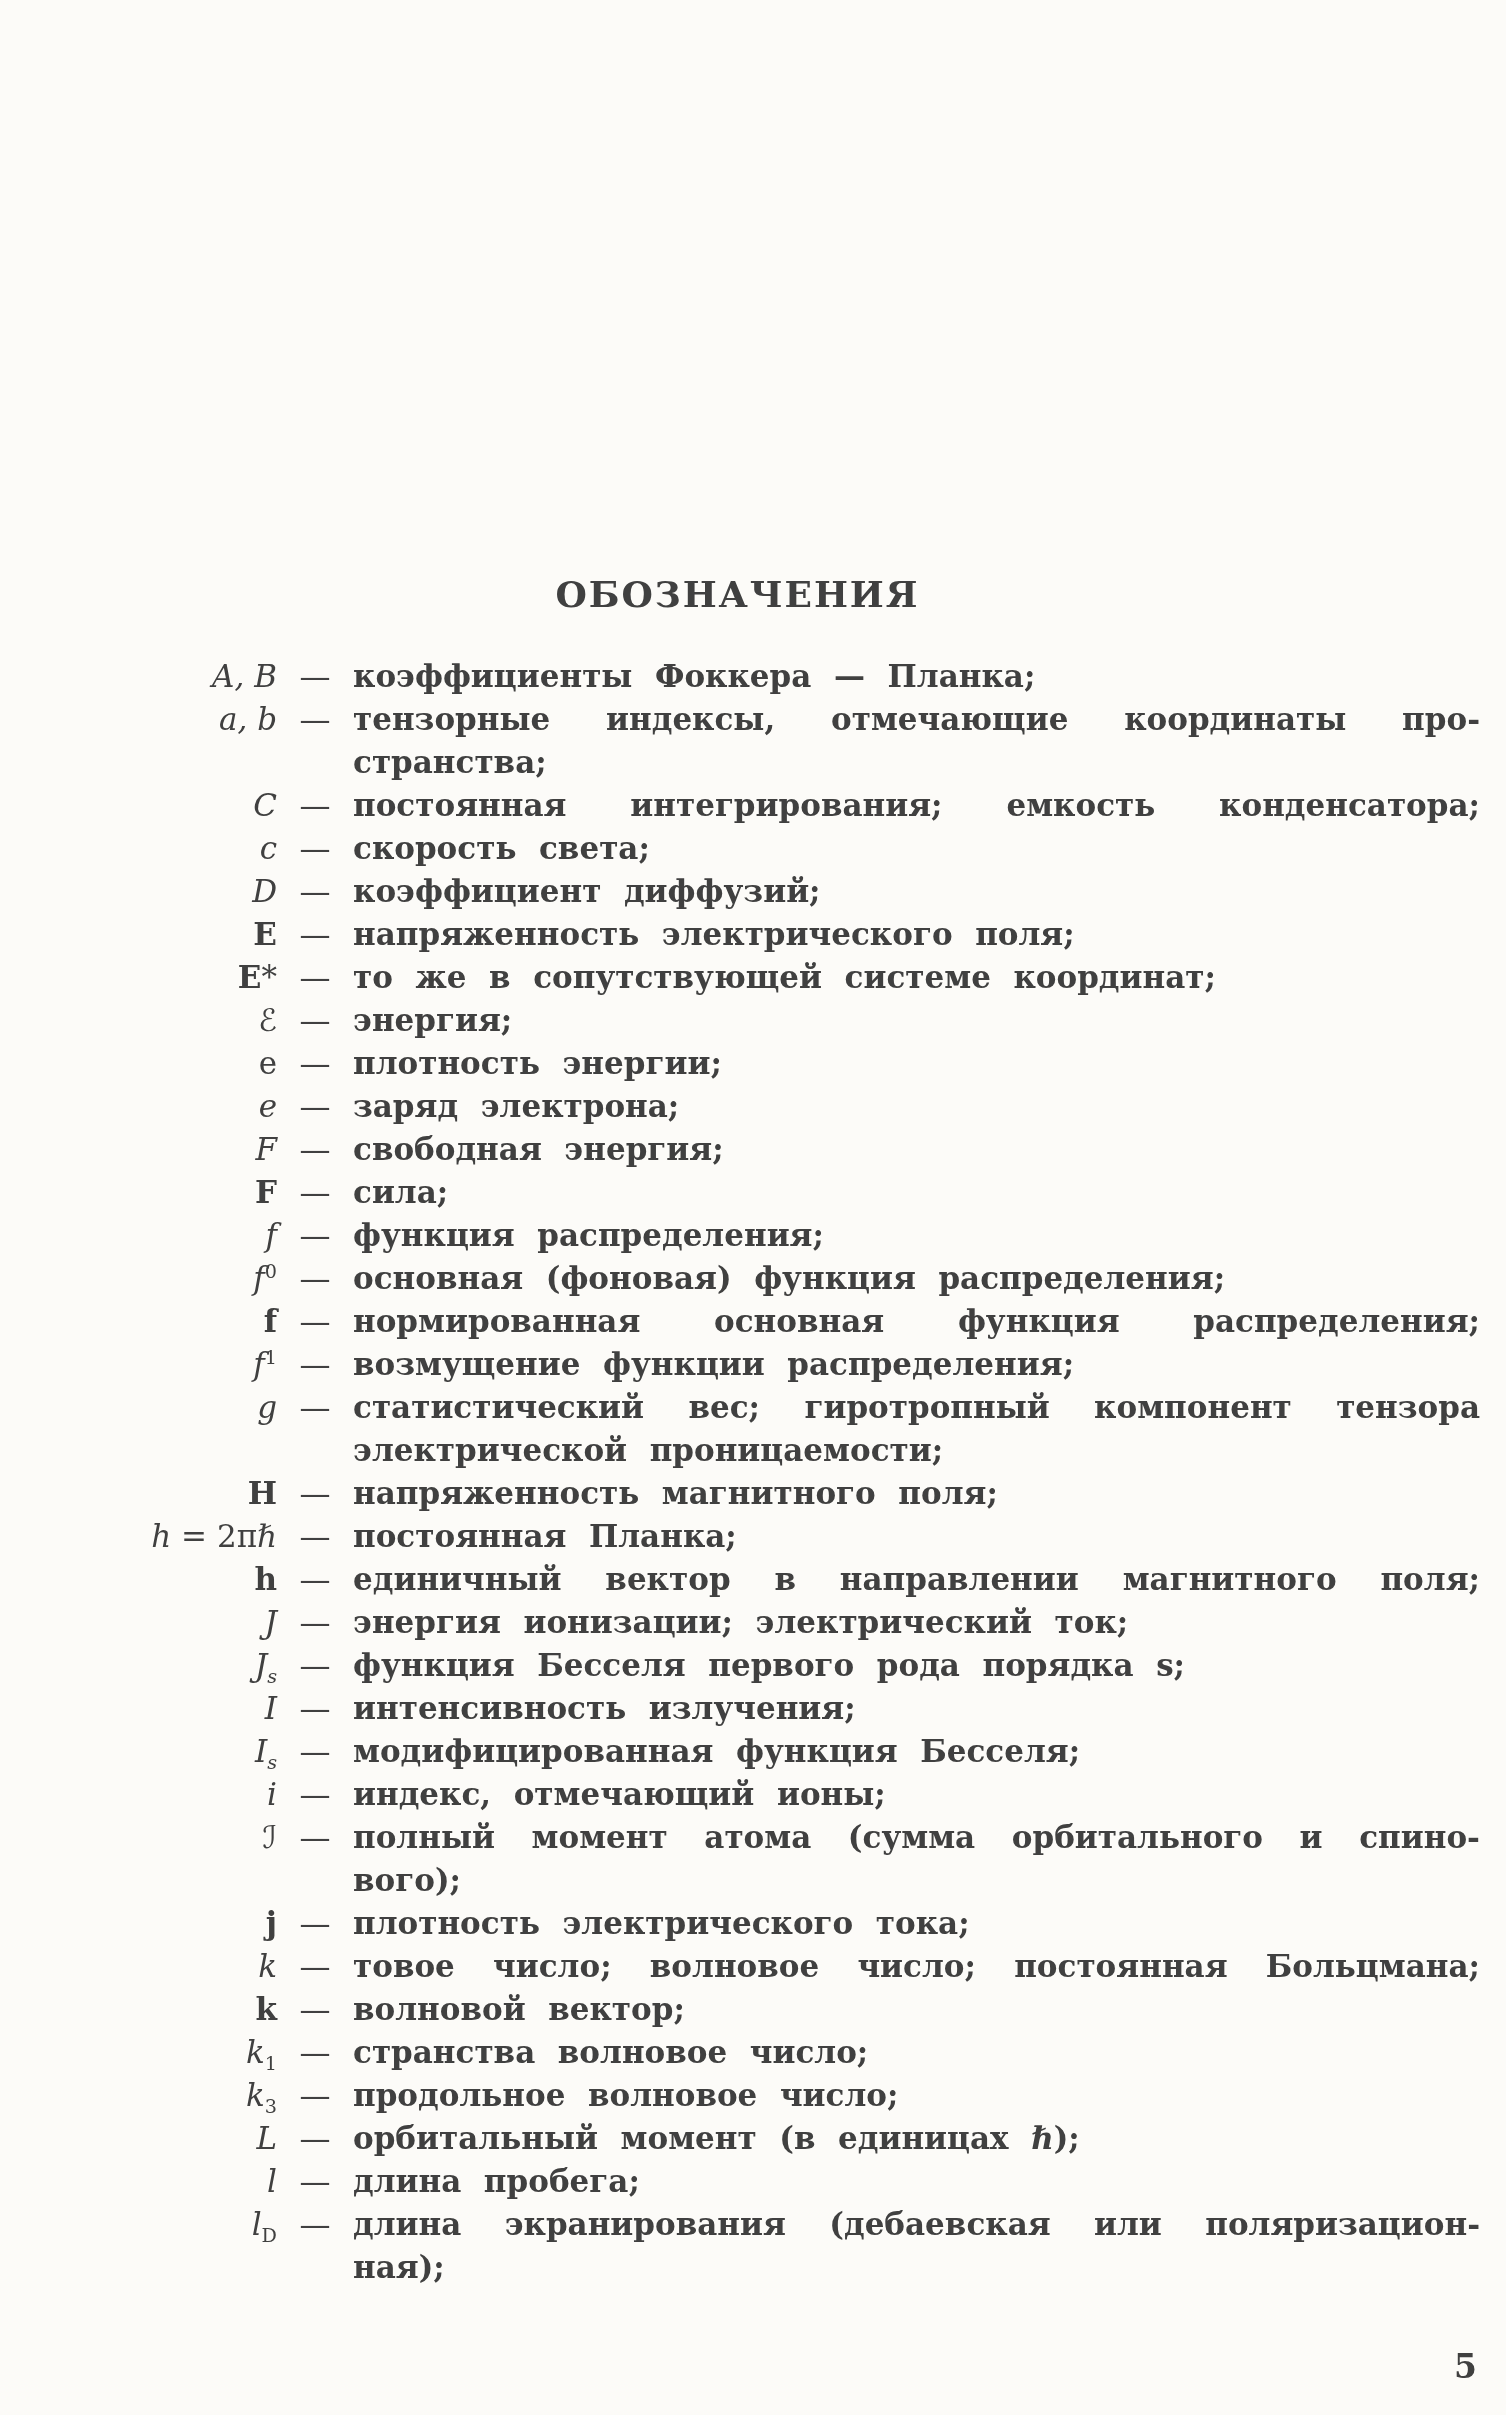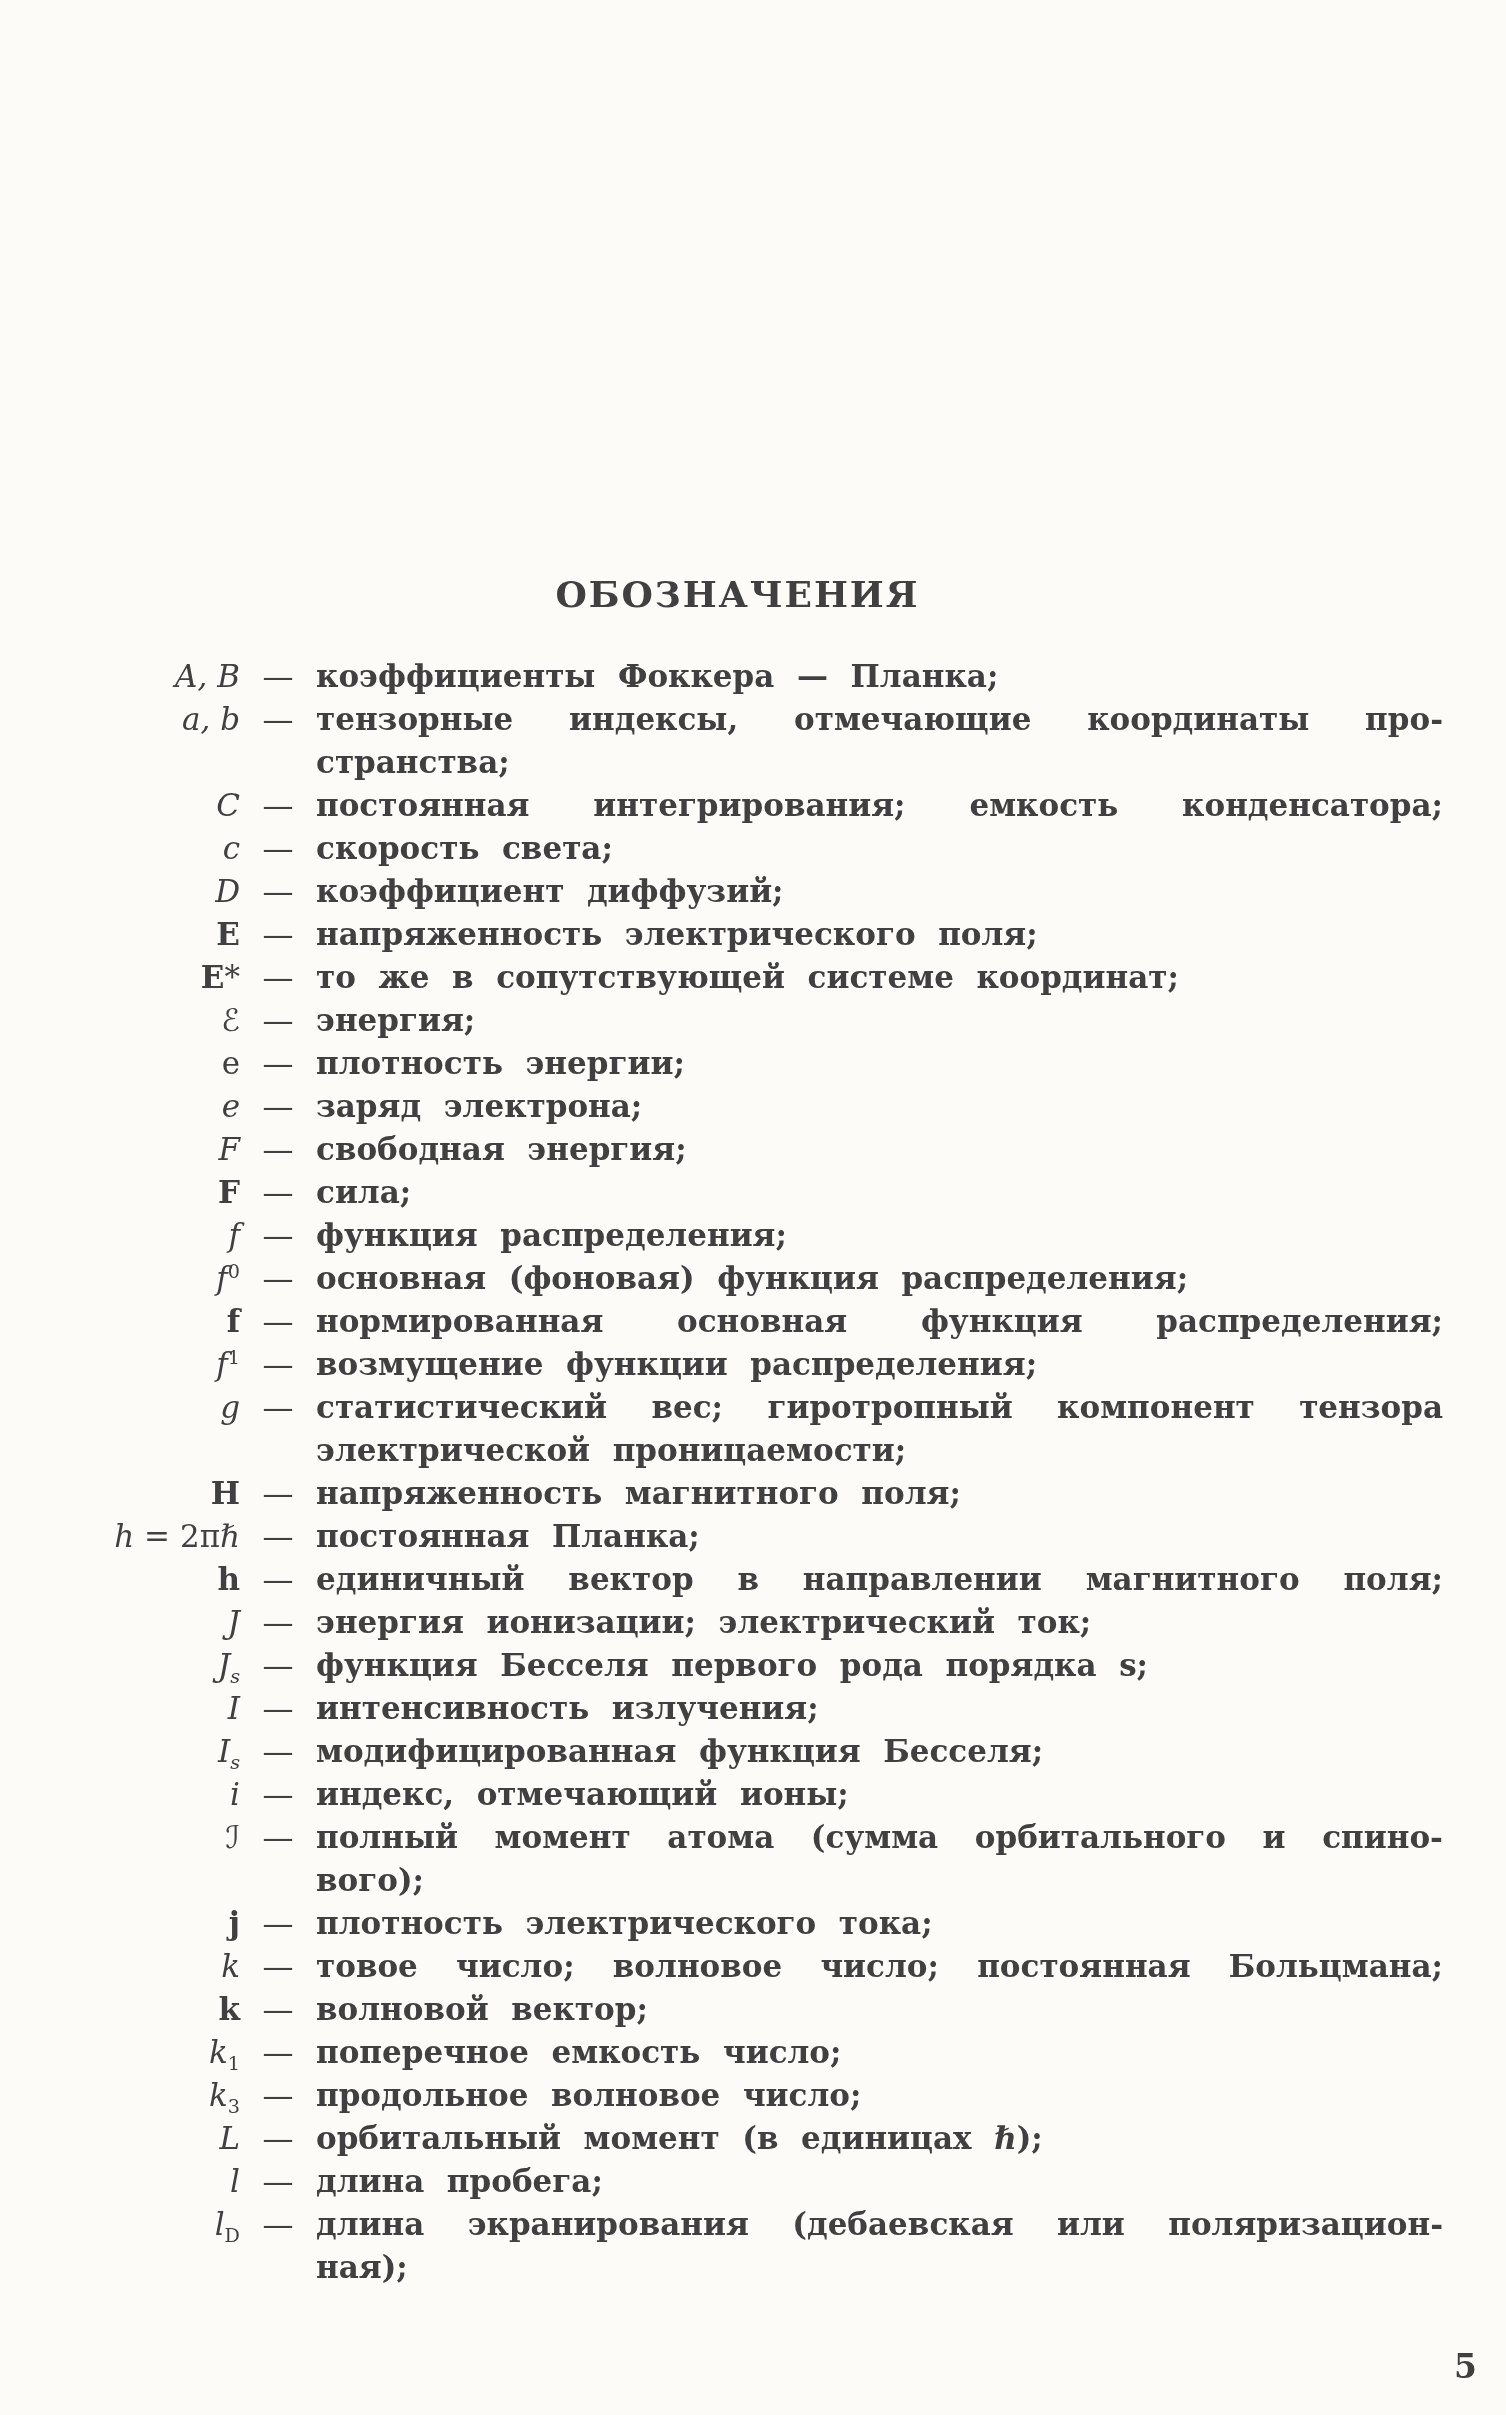--- a/index.html
+++ b/index.html
@@ -35,20 +35,21 @@
     position: absolute;
     top: 655px;
     left: 0;
     width: 1507px;
   }
   .entry {
     display: flex;
     align-items: baseline;
     font-size: 31px;
     line-height: 43px;
+    padding-left: 37px;
   }
   .sym {
     flex: none;
     width: 240px;
     text-align: right;
     white-space: nowrap;
   }
   .dash {
     flex: none;
     width: 76px;
@@ -317,21 +318,21 @@
     <div class="dash">—</div>
     <div class="def">
           <div class="line">волновой вектор;</div>
         </div>
   </div>
 
   <div class="entry">
     <div class="sym"><i>k</i><sub>1</sub></div>
     <div class="dash">—</div>
     <div class="def">
-          <div class="line">поперечное емкость число;</div>
+          <div class="line">странства волновое число;</div>
         </div>
   </div>
 
   <div class="entry">
     <div class="sym"><i>k</i><sub>3</sub></div>
     <div class="dash">—</div>
     <div class="def">
           <div class="line">продольное волновое число;</div>
         </div>
   </div>

